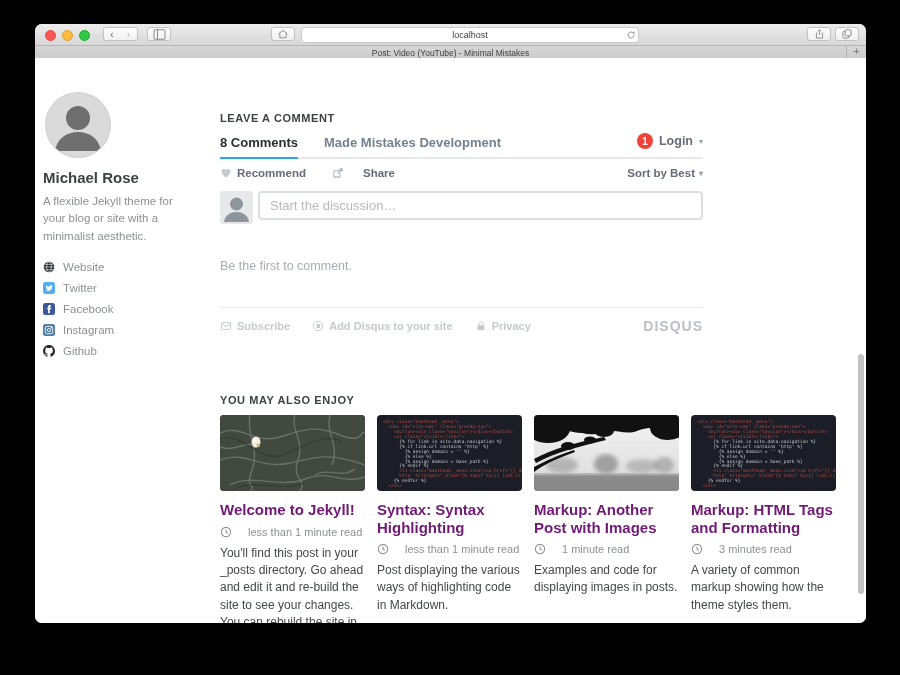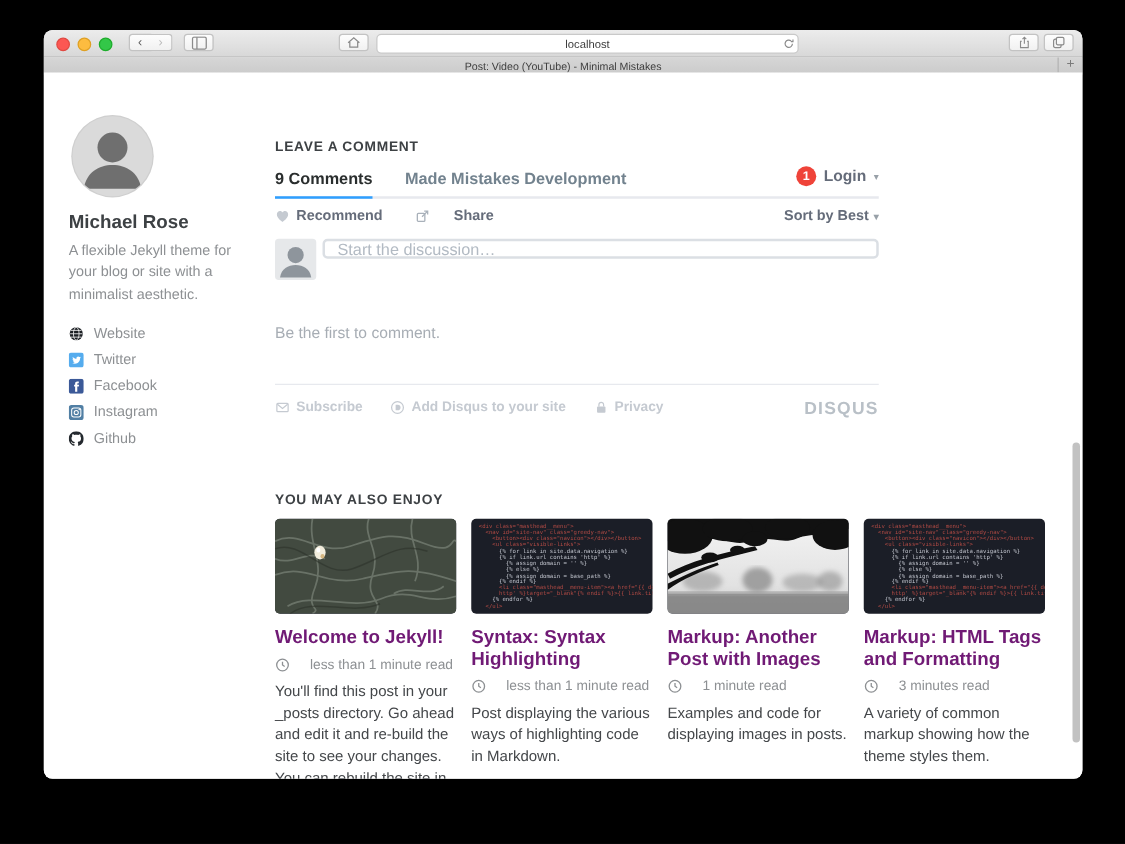--- a/index.html
+++ b/index.html
@@ -32,21 +32,21 @@
   
   .tabbar{position:relative;height:13px;background:linear-gradient(#d6d6d6,#cbcbcb);
           border-bottom:1px solid #aaa;display:flex;align-items:center;justify-content:center;}
   .tab-title{font-size:8.5px;color:#3e3e3e;}
   .newtab{position:absolute;right:0;top:0;width:19px;height:12px;border-left:1px solid #b3b3b3;
           color:#7a7a7a;font-size:11px;line-height:11px;text-align:center;}
   
   .content{position:absolute;top:34px;left:0;right:0;bottom:0;background:#fff;}
   .scroll-thumb{position:absolute;right:2px;top:296px;width:6px;height:240px;border-radius:3px;background:#c2c2c2;}
   
-  .sidebar{position:absolute;left:20px;top:35px;width:152px;}
+  .sidebar{position:absolute;left:8px;top:35px;width:152px;}
   .avatar{width:64px;height:64px;border-radius:50%;background:#dadada;overflow:hidden;margin-left:3px;
           box-shadow:0 0 0 1px #cfcfcf;}
   .author-name{margin-top:12px;font-size:15px;font-weight:bold;color:#3d4144;}
   .author-bio{margin-top:7px;font-size:11.5px;line-height:1.5;color:#8d9093;}
   .author-links{margin-top:16px;}
   .a-link{display:flex;align-items:flex-start;gap:8px;margin-bottom:9px;font-size:11.5px;color:#8d9093;}
   .a-link svg{width:12px;height:12px;display:block;}
   
   .main{position:absolute;left:185px;top:45px;width:618px;}
   .sec-heading{font-size:11px;font-weight:bold;letter-spacing:.6px;color:#3d4144;}
@@ -60,21 +60,21 @@
          display:flex;align-items:center;justify-content:center;}
   .login-label{font-size:12.5px;font-weight:bold;color:#656c7a;}
   .caret{font-size:8px;color:#98a0a8;}
   .dq-actions{display:flex;align-items:center;padding:8px 0 9px;position:relative;}
   .dq-act{display:flex;align-items:center;gap:5px;font-size:11.5px;font-weight:bold;color:#656c7a;}
   .dq-act + .dq-act{margin-left:26px;gap:19px;}
   .dq-act svg{width:12px;height:12px;}
   .dq-sort{position:absolute;right:0;display:flex;align-items:center;gap:4px;font-size:11.5px;font-weight:bold;color:#656c7a;}
   .dq-form{display:flex;gap:5px;margin-top:3px;}
   .dq-avatar{width:33px;height:33px;border-radius:3px;background:#e6e8ea;overflow:hidden;flex:none;}
-  .dq-input{flex:1;height:16px;box-sizing:border-box;border:2px solid #dbdfe4;border-radius:4px;
+  .dq-input{flex:1;height:29px;box-sizing:border-box;border:2px solid #dbdfe4;border-radius:4px;
             font-family:"Liberation Sans",sans-serif;font-size:13px;padding:0 10px;color:#2a2e2e;outline:none;}
   .dq-input::placeholder{color:#b2bac3;}
   .dq-empty{margin-top:35px;text-align:left;font-size:12.5px;color:#a7adb4;}
   .dq-divider{margin-top:34px;border-top:1px solid #e7e9ee;}
   .dq-footer{display:flex;align-items:center;padding-top:12px;position:relative;}
   .dq-flink{display:flex;align-items:center;gap:5px;font-size:11px;font-weight:bold;color:#c5cad1;}
   .dq-flink + .dq-flink{margin-left:22px;}
   .dq-flink svg{width:12px;height:12px;}
   .dq-logo{position:absolute;right:0;font-size:14px;font-weight:bold;letter-spacing:1px;color:#b9c0c7;}
   
@@ -195,21 +195,21 @@
             <span>Github</span>
           </div>
         </div>
       </aside>
 
       <main class="main">
         <h2 class="sec-heading">LEAVE A COMMENT</h2>
 
         <div class="dq">
           <div class="dq-tabs">
-            <span class="dq-tab active">9 Comments</span>
+            <span class="dq-tab active">8 Comments</span>
             <span class="dq-tab channel">Made Mistakes Development</span>
             <span class="dq-login">
               <span class="badge">1</span>
               <span class="login-label">Login</span>
               <span class="caret">▾</span>
             </span>
           </div>
 
           <div class="dq-actions">
             <span class="dq-act">

